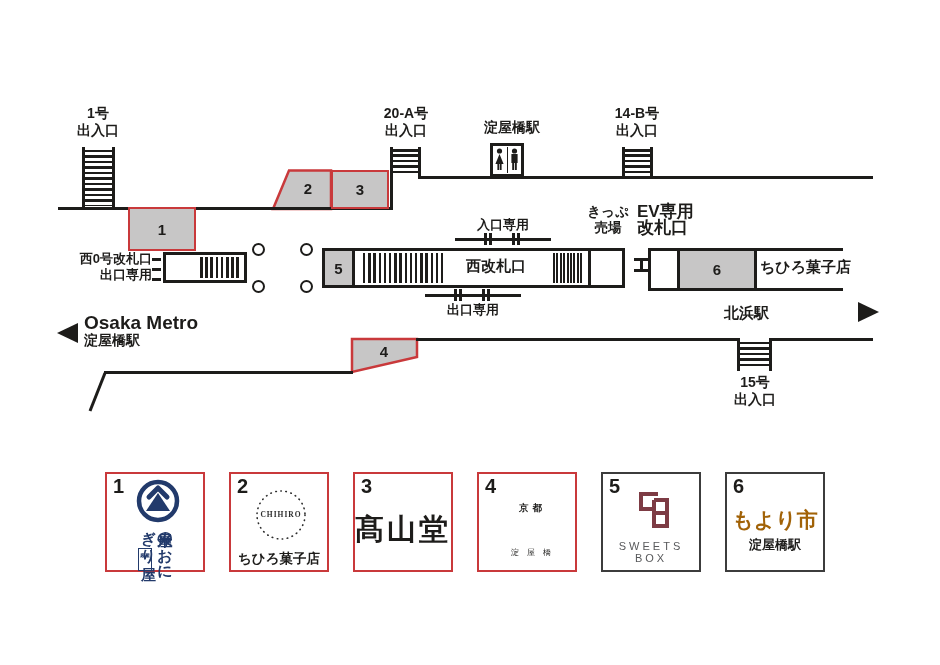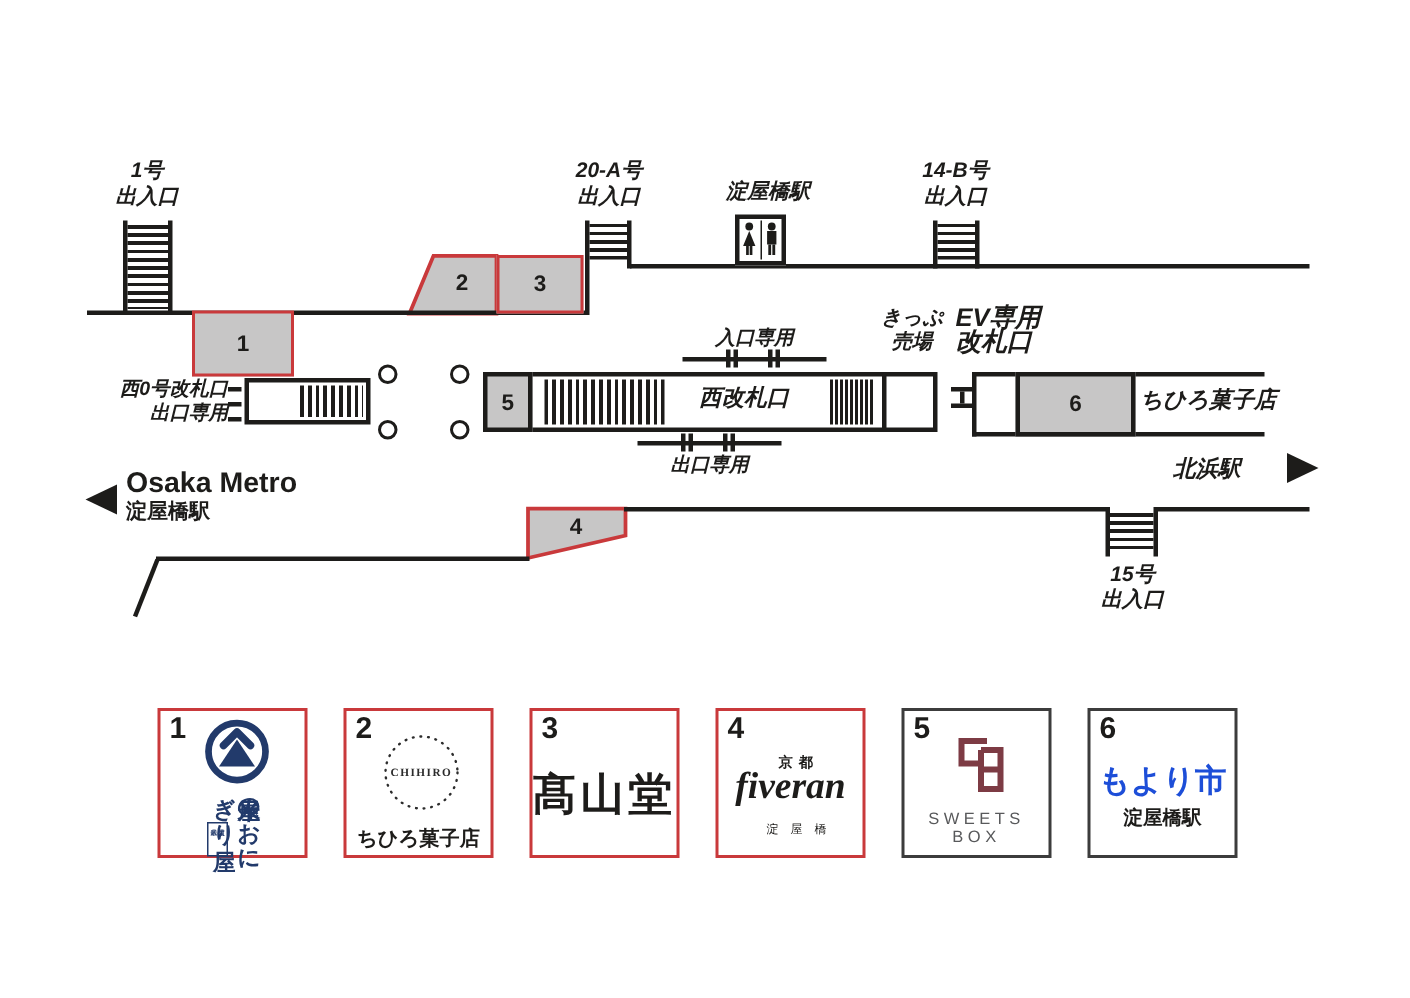--- a/index.html
+++ b/index.html
@@ -8,21 +8,21 @@
     --red:#c9393b;
     --navy:#223a6b;
     --maroon:#7d3b44;
   }
   html,body{margin:0;padding:0;background:#fff;}
   body{font-family:"Liberation Sans","DejaVu Sans",sans-serif;color:var(--line);}
   .canvas{position:relative;width:940px;height:665px;background:#fff;overflow:hidden;}
   .a{position:absolute;}
   .ln{position:absolute;background:var(--line);}
   .lbl{position:absolute;font-weight:700;text-align:center;line-height:17px;font-size:14px;white-space:nowrap;}
-  .lbl div{white-space:nowrap;font-style:italic;}
+  .lbl div{white-space:nowrap;}
   .stairs{position:absolute;background:repeating-linear-gradient(to bottom,var(--line) 0 2.5px,transparent 2.5px 5.5px);}
   .vbars{position:absolute;background:repeating-linear-gradient(90deg,var(--line) 0 2.5px,transparent 2.5px 5.2px);}
   .vbars2{position:absolute;background:repeating-linear-gradient(90deg,var(--line) 0 2px,transparent 2px 3.4px);}
   .shopbox{position:absolute;background:var(--gray);border:2.5px solid var(--red);display:flex;align-items:center;justify-content:center;font-weight:700;font-size:15px;box-sizing:border-box;}
   .shopbox.dark{border-color:var(--line);}
   .circ{position:absolute;width:13px;height:13px;border:2.5px solid var(--line);border-radius:50%;background:#fff;box-sizing:border-box;}
   .mnum{position:absolute;font-weight:700;font-size:15px;text-align:center;}
   .gatebar{position:absolute;width:2.5px;height:12px;background:var(--line);}
   .card{position:absolute;width:100px;height:100px;background:#fff;border:2.5px solid var(--red);box-sizing:border-box;}
   .card.dark{border-color:#3c3c3c;}
@@ -159,21 +159,21 @@
   <div class="ln" style="left:648px;top:248px;width:3px;height:43px;"></div>
   <div class="ln" style="left:648px;top:248px;width:195px;height:3px;"></div>
   <div class="ln" style="left:648px;top:288px;width:195px;height:3px;"></div>
   <div class="shopbox dark" style="left:677px;top:248px;width:80px;height:43px;border-width:3px;">
     <span>6</span>
   </div>
   <div class="lbl" style="left:760px;top:258px;width:86px;font-size:15px;">
     <div>ちひろ菓子店</div>
   </div>
 
-  <div class="lbl" style="left:739px;top:304px;width:88px;text-align:right;font-size:15px;">
+  <div class="lbl" style="left:724px;top:304px;width:88px;text-align:left;font-size:15px;">
     <div>北浜駅</div>
   </div>
   <div class="a tri-r" style="left:858px;top:302px;"></div>
 
   <div class="a tri-l" style="left:57px;top:323px;"></div>
   <div class="a" style="left:84px;top:314px;font-weight:700;">
     <div style="font-size:19px;line-height:18px;">Osaka Metro</div>
     <div style="font-size:14px;line-height:16px;">淀屋橋駅</div>
   </div>
 
@@ -212,33 +212,32 @@
   </div>
 
   <div class="card" style="left:353px;top:472px;">
     <div class="cardnum">3</div>
     <div class="a serif" style="left:0;top:36px;width:100%;text-align:center;font-size:29px;font-weight:700;letter-spacing:3px;color:#1d1c1a;">髙山堂</div>
   </div>
 
   <div class="card" style="left:477px;top:472px;">
     <div class="cardnum">4</div>
     <div class="a" style="left:40px;top:28px;font-size:9.5px;font-weight:700;letter-spacing:4px;color:#1d1c1a;">京都</div>
-    <div class="a serif" style="left:0;top:37px;width:100%;text-align:center;font-size:25px;font-style:italic;font-weight:700;color:#1d1c1a;">fiveran</div>
     <div class="a" style="left:8px;top:73px;width:100%;text-align:center;font-size:8px;letter-spacing:8px;color:#1d1c1a;">淀屋橋</div>
   </div>
 
   <div class="card dark" style="left:601px;top:472px;">
     <div class="cardnum">5</div>
     <svg width="42" height="42" viewBox="0 0 42 42" style="position:absolute;left:29px;top:16px;">
       <path d="M26,4 H9 V19 H22" fill="none" stroke="#7d3b44" stroke-width="4"></path>
       <path d="M22,10 H35 V36 H22 V10" fill="none" stroke="#7d3b44" stroke-width="4"></path>
       <path d="M22,23 H35" fill="none" stroke="#7d3b44" stroke-width="4"></path>
     </svg>
     <div class="a" style="left:0;top:66px;width:100%;text-align:center;font-size:11px;letter-spacing:3px;color:#58595b;">SWEETS BOX</div>
   </div>
 
   <div class="card dark" style="left:725px;top:472px;">
     <div class="cardnum">6</div>
-    <div class="a" style="left:0;top:32px;width:100%;text-align:center;font-size:21px;font-weight:700;color:#1d4ed8;">もより市</div>
+    <div class="a" style="left:0;top:32px;width:100%;text-align:center;font-size:21px;font-weight:700;color:#a16207;">もより市</div>
     <div class="a" style="left:0;top:62px;width:100%;text-align:center;font-size:13px;font-weight:700;color:#1d1c1a;">淀屋橋駅</div>
   </div>
 
 </div>
 
 </body></html>

